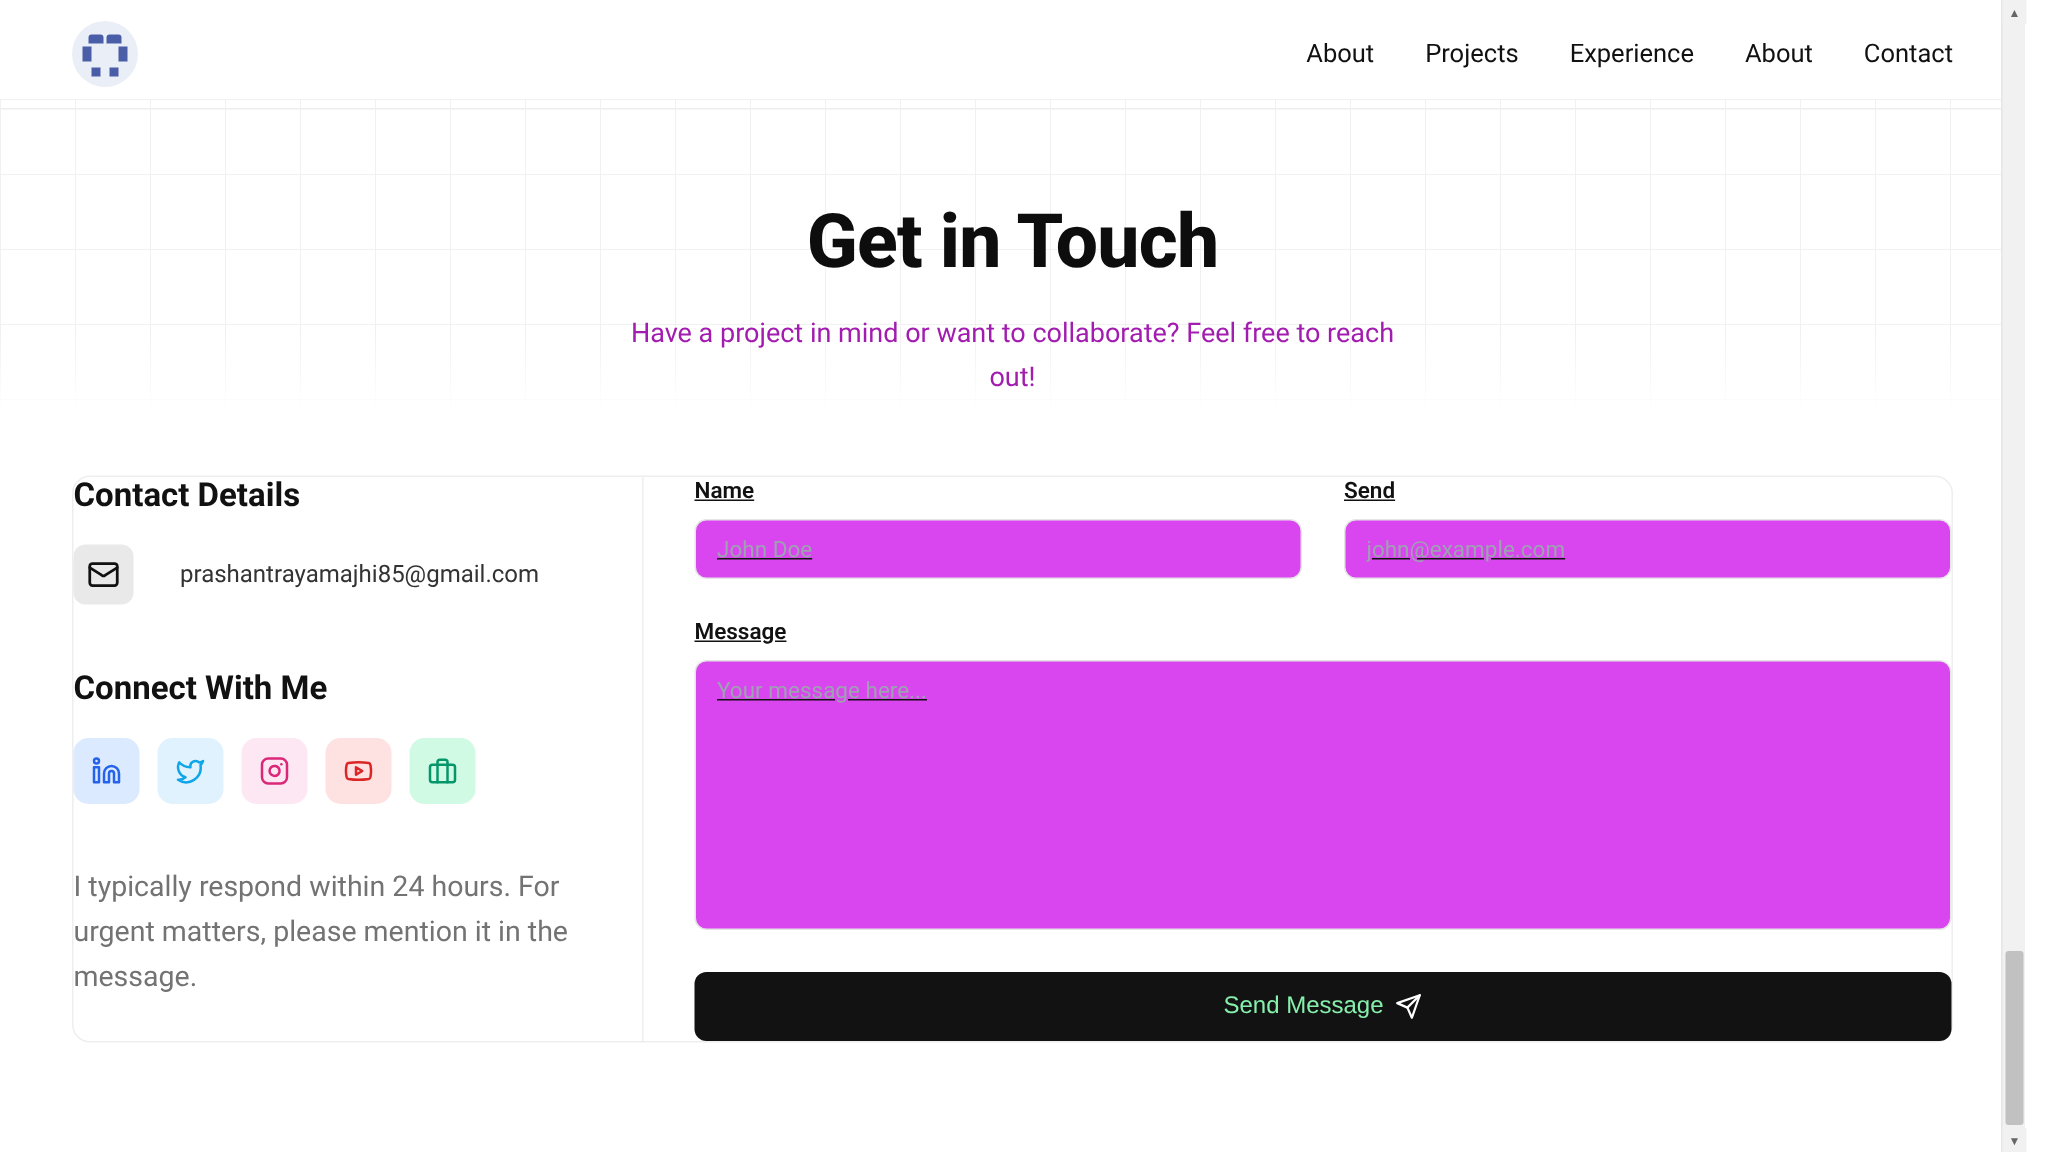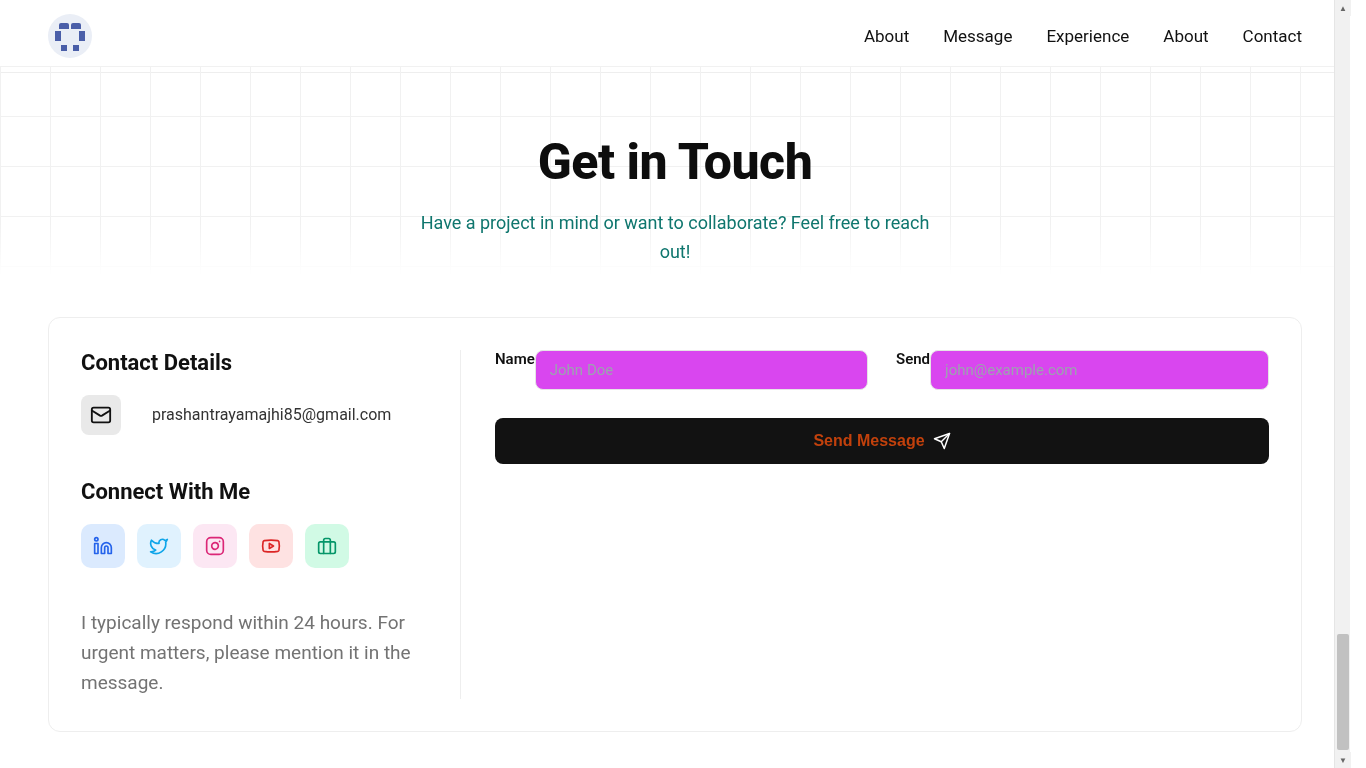--- a/index.html
+++ b/index.html
@@ -87,32 +87,31 @@
     }
     .hero h1 {
       font-size: 50px;
       font-weight: 800;
       color: #0d0d0d;
       letter-spacing: -0.5px;
     }
     .hero p {
       margin-top: 18px;
       font-size: 18px;
-      color: #0f766e;
+      color: #a21caf;
       max-width: 540px;
       margin-left: auto;
       margin-right: auto;
       line-height: 1.6;
     }
     
     .card {
       margin: 50px 48px 0 48px;
       border: 1px solid #eee;
       border-radius: 12px;
-      padding: 32px;
       display: flex;
       gap: 34px;
       background: #fff;
     }
     .left-col {
       width: 380px;
       padding-right: 20px;
       border-right: 1px solid #eee;
     }
     .section-title {
@@ -168,21 +167,22 @@
       flex: 1;
     }
     .form-row {
       display: flex;
       gap: 28px;
       margin-bottom: 26px;
     }
     .form-group {
       flex: 1;
       display: flex;
-      flex-direction: row;
+      flex-direction: column;
+      text-decoration: underline;
     }
     .form-label {
       font-size: 15px;
       font-weight: 600;
       color: #111;
       margin-bottom: 10px;
     }
     .form-input, .form-text {
       width: 100%;
       border: 1px solid #e5e5e5;
@@ -198,26 +198,26 @@
       color: #9ca3af;
     }
     .form-text {
       height: 180px;
       resize: none;
     }
     .submit-btn {
       margin-top: 28px;
       width: 100%;
       background: #121212;
-      color: #c2410c;
+      color: #86efac;
       border: none;
       border-radius: 8px;
       padding: 14px;
       font-size: 16px;
-      font-weight: 700;
+      font-weight: 400;
       display: flex;
       align-items: center;
       justify-content: center;
       gap: 8px;
       cursor: pointer;
     }
     
     .scrollbar-track {
       position: absolute;
       right: 0;
@@ -262,21 +262,21 @@
         <div class="block b1"></div>
         <div class="block b2"></div>
         <div class="block b3"></div>
         <div class="block b4"></div>
         <div class="block b5"></div>
         <div class="block b6"></div>
       </div>
     </div>
     <nav class="nav">
       <a href="#">About</a>
-      <a href="#">Message</a>
+      <a href="#">Projects</a>
       <a href="#">Experience</a>
       <a href="#">About</a>
       <a href="#">Contact</a>
     </nav>
   </div>
 
   <div class="grid-bg"></div>
 
   <div class="hero">
     <h1>Get in Touch</h1>
@@ -351,20 +351,24 @@
         <div class="form-group">
           <label class="form-label">Name</label>
           <input class="form-input" type="text" placeholder="John Doe" style="">
         </div>
         <div class="form-group">
           <label class="form-label">Send</label>
           <input class="form-input" type="text" placeholder="john@example.com" style="">
         </div>
       </div>
 
+      <div class="form-group">
+        <label class="form-label">Message</label>
+        <textarea class="form-text" placeholder="Your message here..." style=""></textarea>
+      </div>
 
       <button class="submit-btn">
         <span>Send Message</span>
         <span>
           <svg width="18" height="18" viewBox="0 0 24 24" fill="none" stroke="#fff" stroke-width="2" stroke-linecap="round" stroke-linejoin="round">
             <path d="m22 2-7 20-4-9-9-4Z"></path>
             <path d="M22 2 11 13"></path>
           </svg>
         </span>
       </button>

